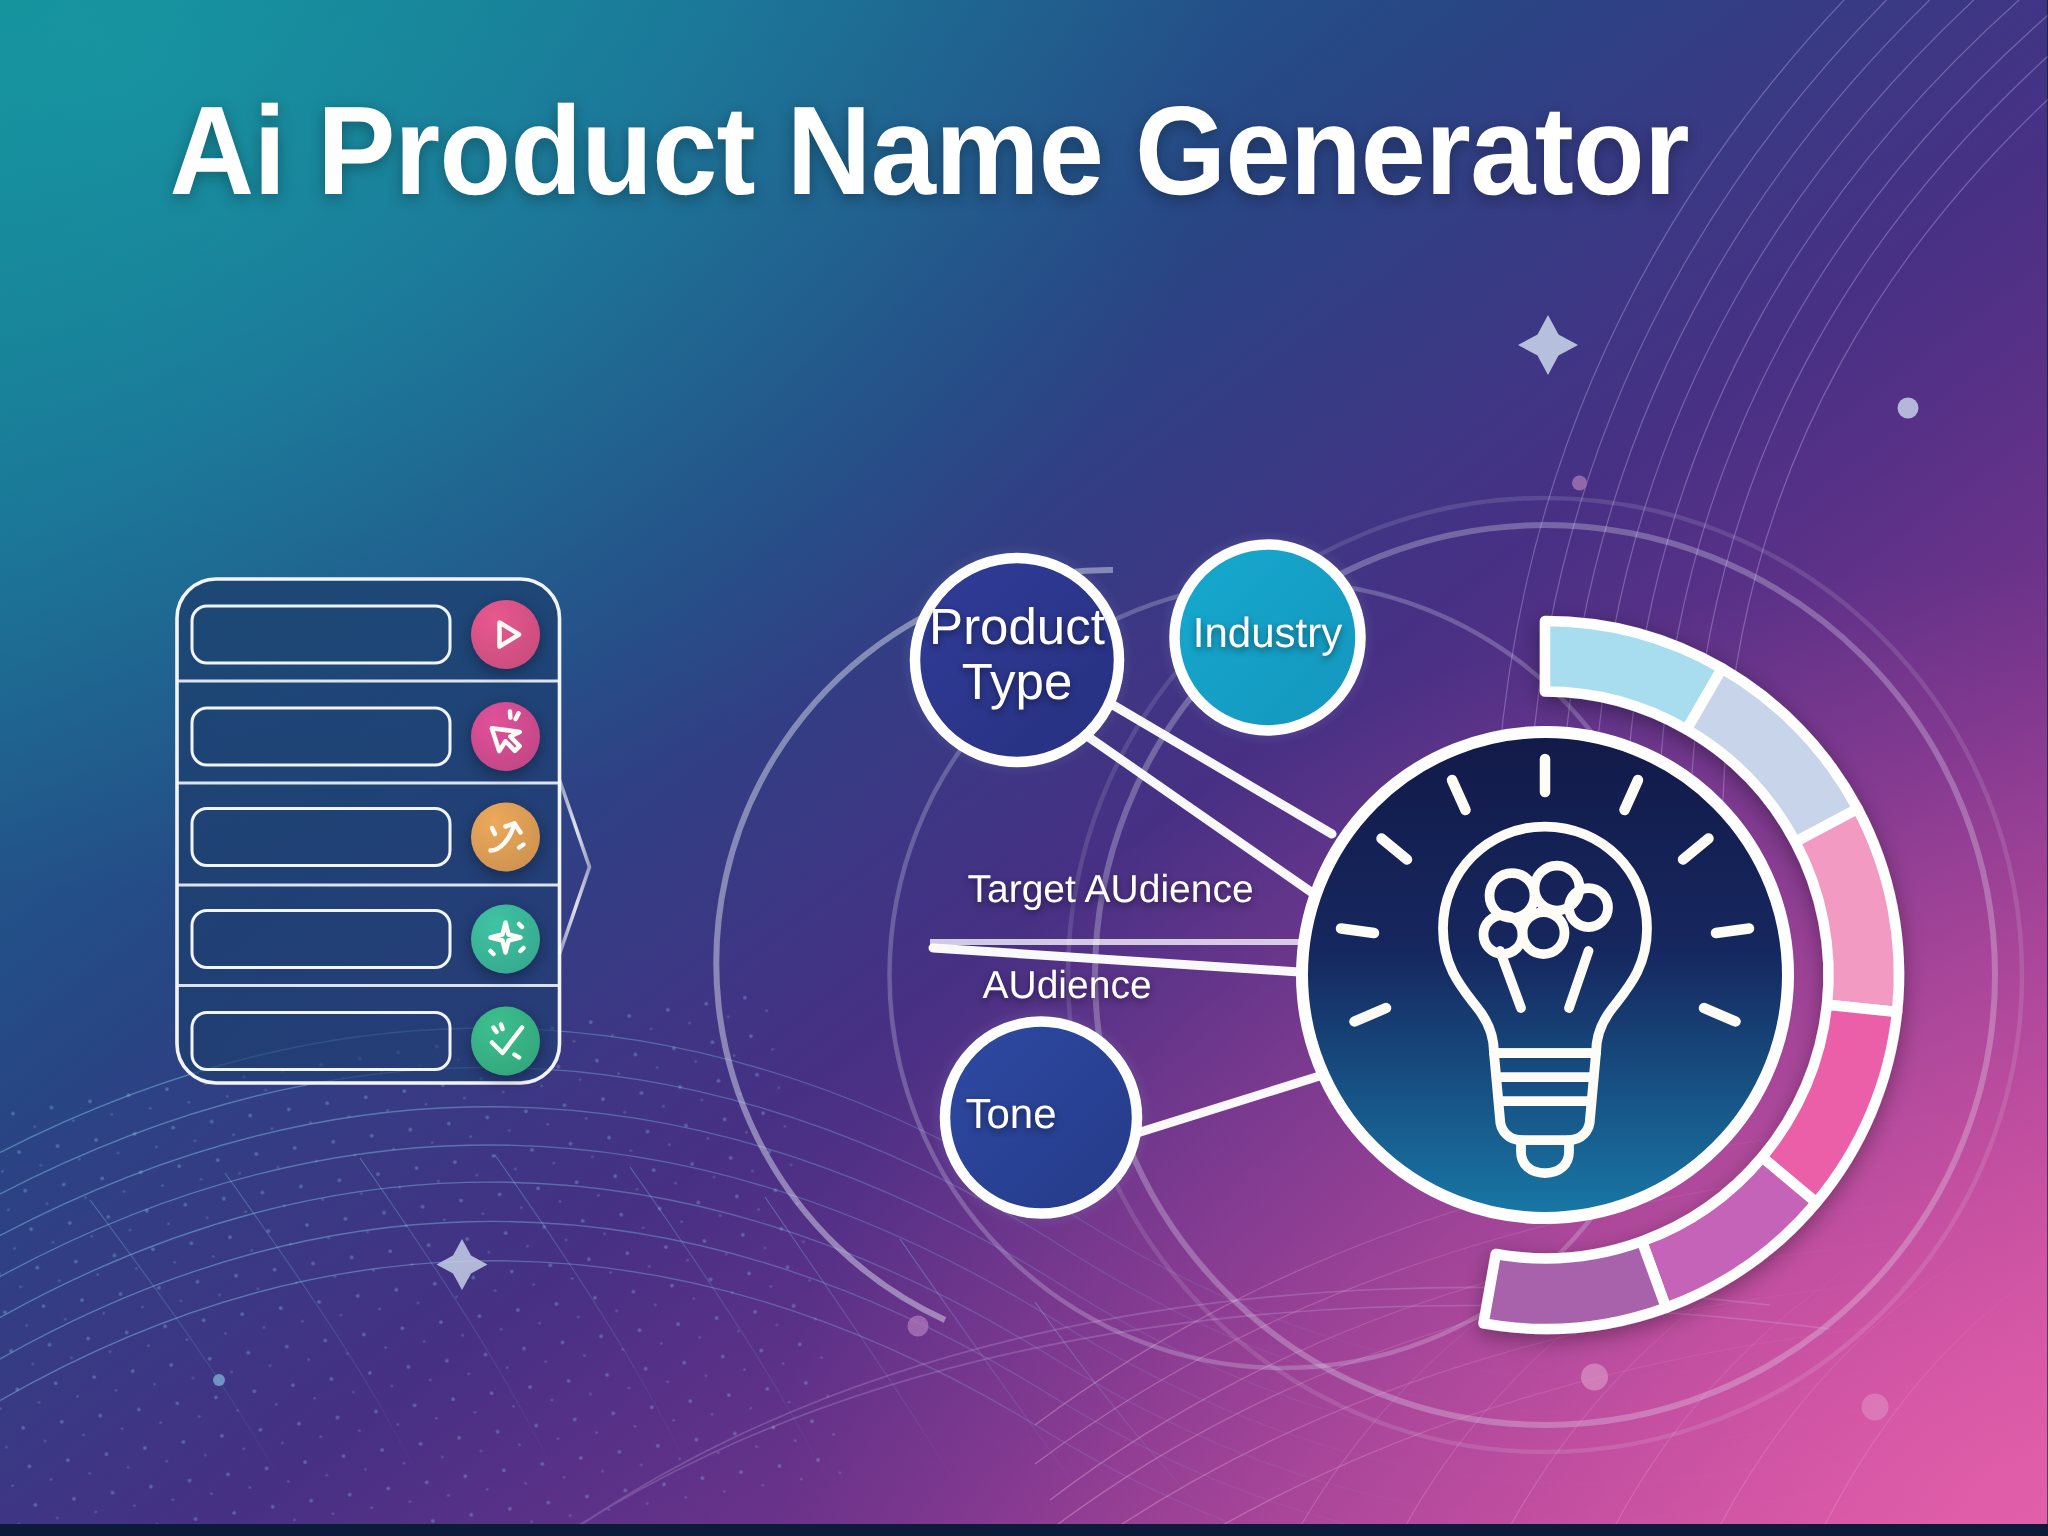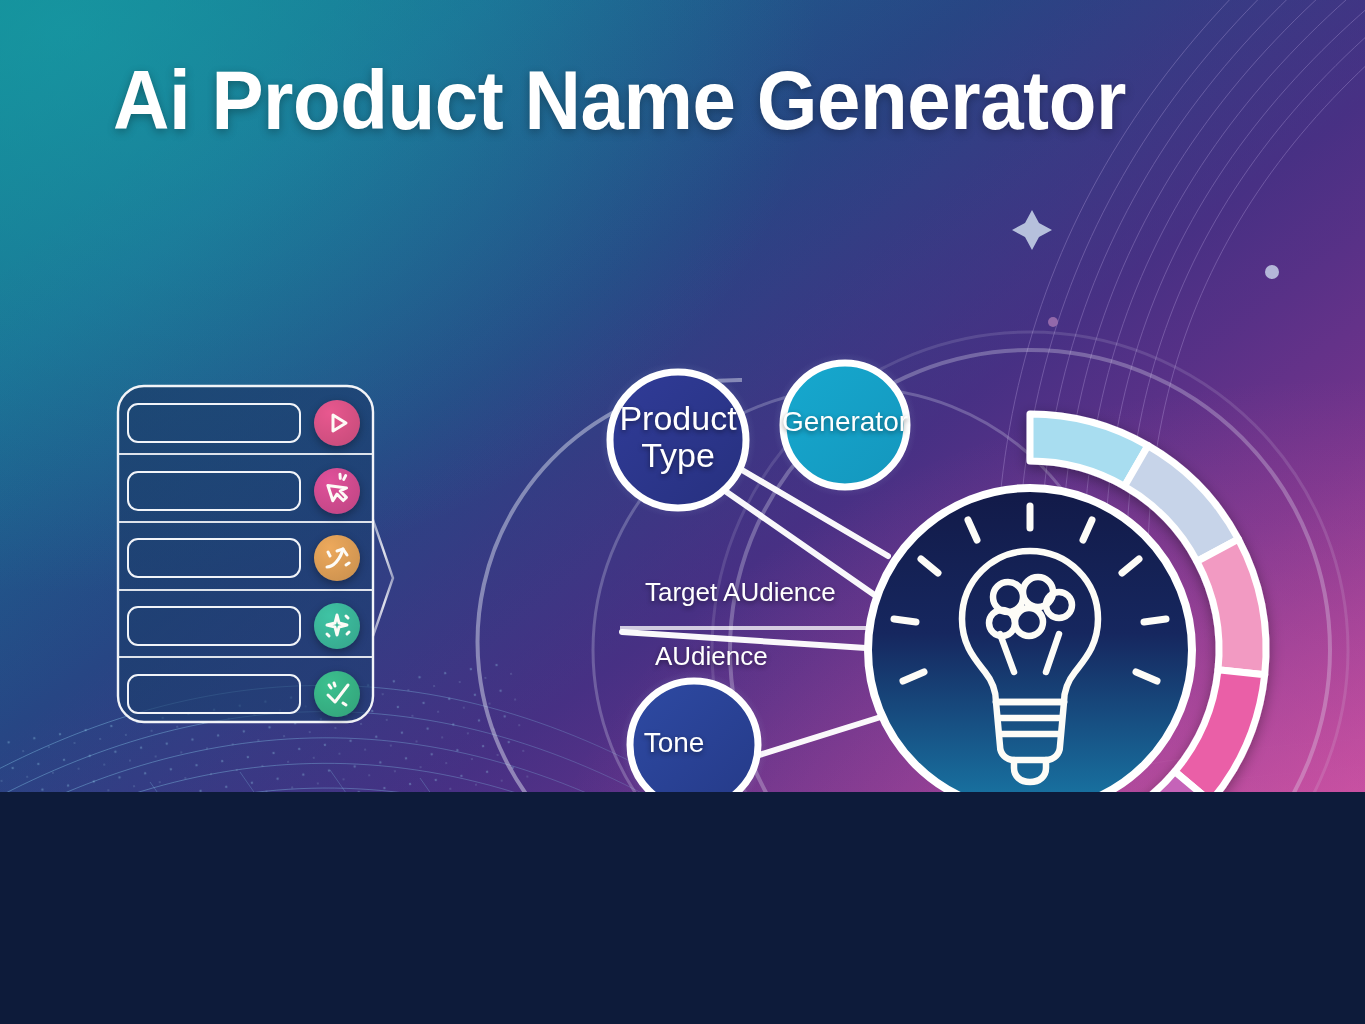--- a/index.html
+++ b/index.html
@@ -1,21 +1,21 @@
 <!DOCTYPE html>
 <html><head>
 <meta charset="utf-8">
 <style>
   html,body{margin:0;padding:0;background:#0d1b3a;}
   body{
     width:1365px;height:1024px;overflow:hidden;
     font-family:"Liberation Sans", sans-serif;
     position:relative;
   }
-  #stage{position:absolute;inset:0;width:1365px;height:792px;overflow:hidden;}
+  #stage{position:absolute;inset:0;width:1365px;height:1016px;overflow:hidden;}
   #bgsvg{position:absolute;inset:0;width:1365px;height:1024px;}
   #artsvg{position:absolute;inset:0;width:1365px;height:1024px;}
 
   
   .title{
     position:absolute;left:113px;top:58px;
     font-size:84px;line-height:1;
     font-weight:700;
     letter-spacing:-0.5px;
     color:#ffffff;
@@ -369,19 +369,19 @@
             <path fill="none" stroke="#fdfbf6" stroke-width="3" stroke-linecap="round" stroke-linejoin="round" d="M12 11 L14 14 M17 9 L18 12 M26 29 L29 31"></path>
           </svg>
         </div>
       </div>
     </div>
 
   <div class="title">Ai Product Name Generator</div>
 
   <div class="nodelabel nl-product">Product
 Type</div>
-  <div class="nodelabel nl-keywords">Generator</div>
+  <div class="nodelabel nl-keywords">Industry</div>
   <div class="nodelabel nl-tone">Tone</div>
 
   <div class="freelabel fl-target">Target  AUdience</div>
   <div class="freelabel fl-industry">AUdience</div>
 
 </div>
 
 </body></html>

